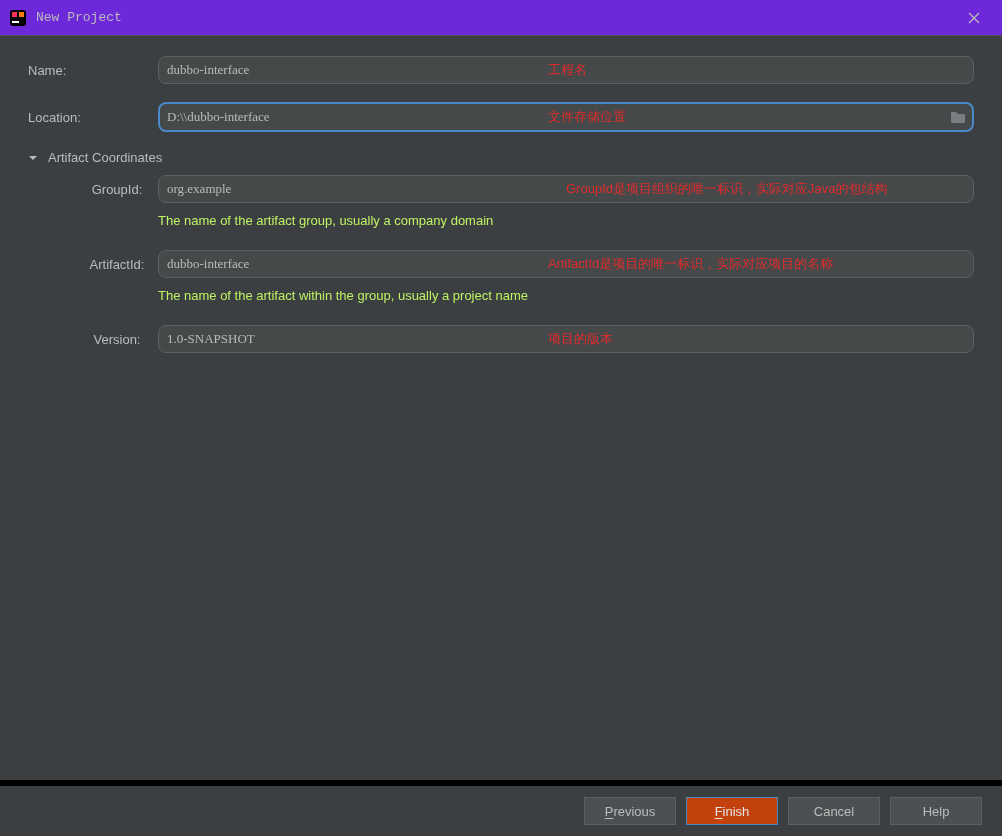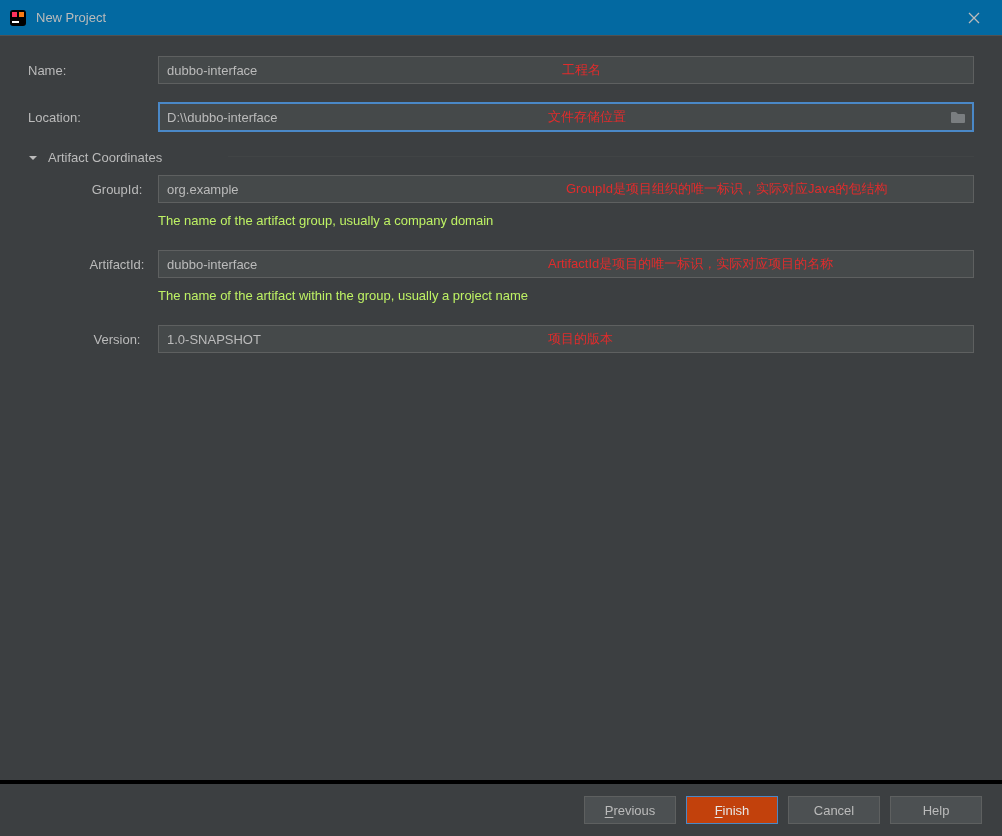--- a/index.html
+++ b/index.html
@@ -7,26 +7,27 @@
   body {
     background: #3c3f41;
     font-family: "Segoe UI", -apple-system, sans-serif;
     font-size: 13px;
     color: #bbbbbb;
     display: flex;
     flex-direction: column;
   }
   .titlebar {
     height: 36px;
-    background: #0369a1;
+    background: #6d28d9;
     display: flex;
     align-items: center;
     padding: 0 10px;
     border-bottom: 1px solid #515151;
     position: relative;
+    font-family: Liberation Mono, monospace;
   }
   .titlebar .app-icon {
     width: 16px; height: 16px;
     margin-right: 10px;
     display: inline-flex;
     align-items: center;
     justify-content: center;
   }
   .titlebar .title { color: #bbbbbb; font-size: 13px; }
   .titlebar .close-btn {
@@ -56,25 +57,25 @@
   }
   .input-wrap {
     position: relative;
     flex: 1 1 auto;
   }
   .txt {
     width: 100%;
     height: 28px;
     background: #45494a;
     border: 1px solid #5e6060;
-    border-radius: 0;
+    border-radius: 8px;
     color: #bbbbbb;
     font-size: 13px;
     padding: 0 8px;
-    font-family: Liberation Sans, sans-serif;
+    font-family: Liberation Serif, serif;
     outline: none;
   }
   .txt.focused {
     border: 2px solid #4A88C7;
     padding: 0 7px;
     height: 30px;
   }
   .overlay-anno {
     position: absolute;
     top: 50%;
@@ -104,21 +105,21 @@
   }
   .hint {
     margin-left: 130px;
     color: #bef264;
     font-size: 13px;
     margin-top: -8px;
     margin-bottom: 22px;
   }
   .footer {
     height: 56px;
-    border-top: 4px solid #000000;
+    border-top: 6px solid #000000;
     display: flex;
     align-items: center;
     justify-content: flex-end;
     padding: 0 20px;
     gap: 10px;
   }
   .btn {
     min-width: 92px;
     height: 28px;
     background: #4c5052;
@@ -164,21 +165,21 @@
       </svg>
   </div>
 </div>
 
 <div class="content">
 
   <div class="row">
     <div class="label">Name:</div>
     <div class="input-wrap">
       <input class="txt" type="text" value="dubbo-interface" style="">
-      <span class="overlay-anno" style="left:404px">工程名</span>
+      <span class="overlay-anno" style="left:390px">工程名</span>
     </div>
   </div>
 
   <div class="row">
     <div class="label">Location:</div>
     <div class="input-wrap">
       <input class="txt focused" type="text" value="D:\\dubbo-interface" style="">
       <span class="overlay-anno" style="left:390px">文件存储位置</span>
       <span class="folder-icon">
         <svg width="16" height="14" viewBox="0 0 16 14">

